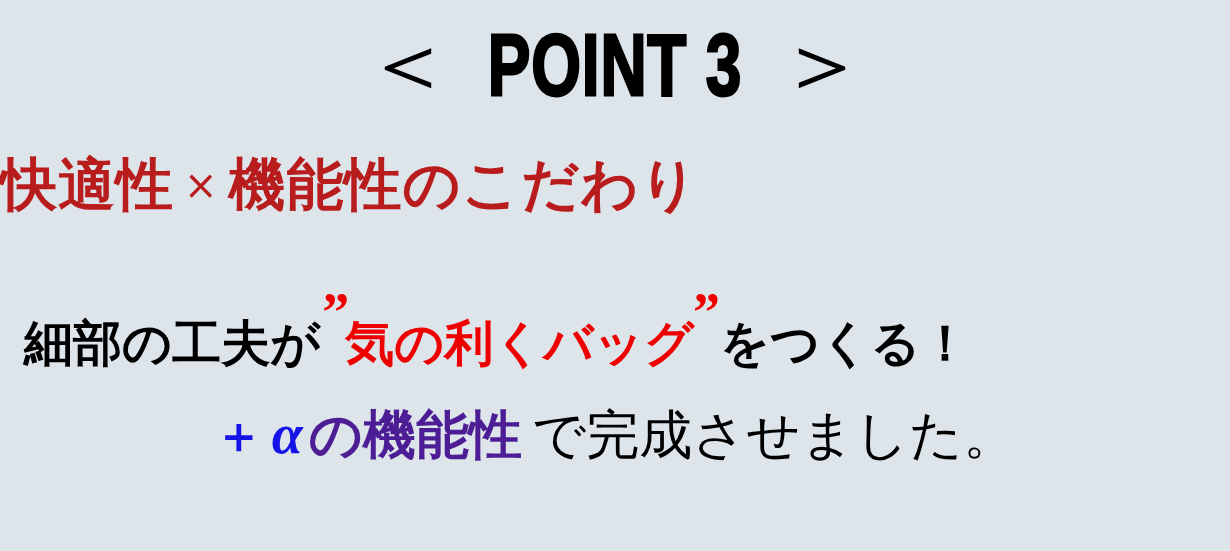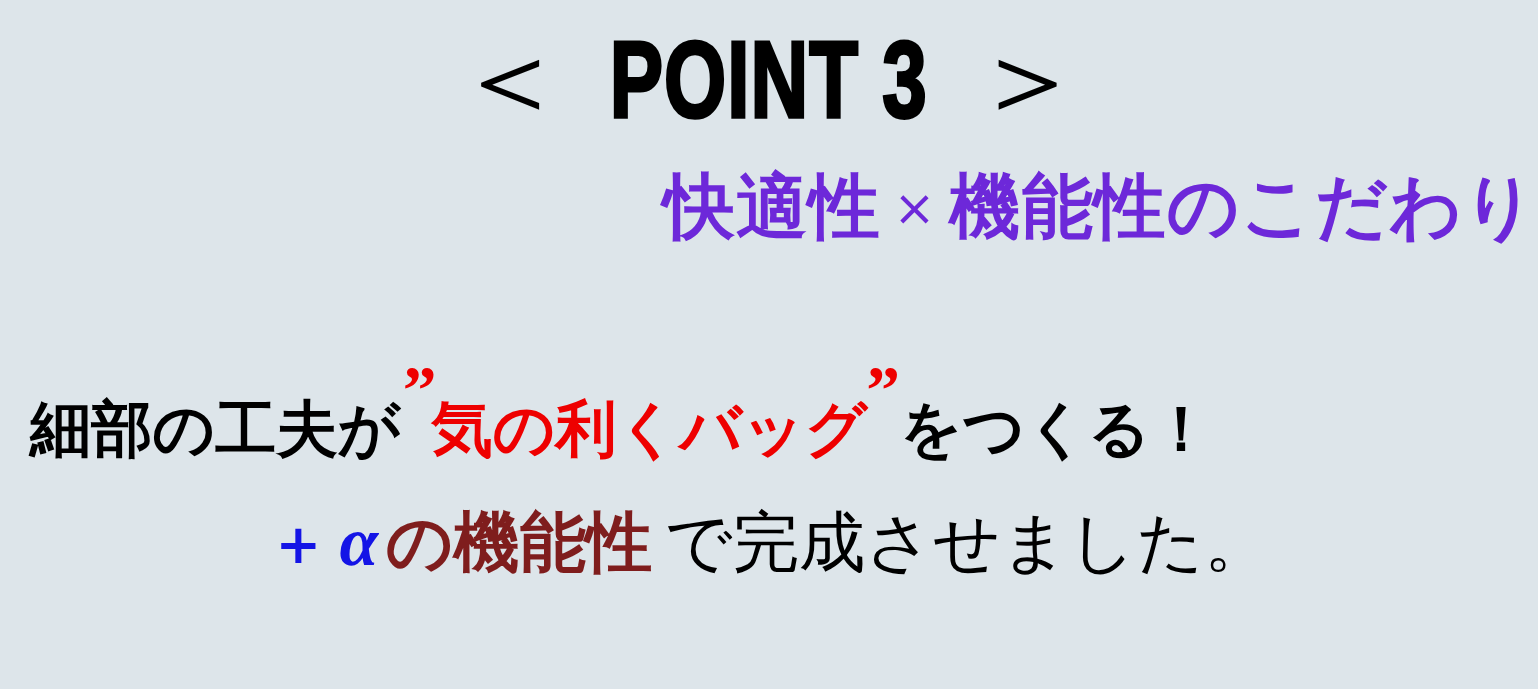--- a/index.html
+++ b/index.html
@@ -58,27 +58,27 @@
     transform: scaleX(0.78) scaleY(1.06);
     transform-origin: center center;
     -webkit-text-stroke: 2.6px #000000;
     margin: 0 2px;
   }
 
   
   .line2 {
     position: absolute;
     left: 0;
-    top: 134px;
+    top: 152px;
     width: 1230px;
-    text-align: right;
+    text-align: left;
     white-space: nowrap;
     font-size: 57px;
     font-weight: 700;
-    color: #6d28d9;
+    color: #b91c1c;
     letter-spacing: 1px;
     line-height: 1.15;
   }
   .line2 .times {
     font-family: "DejaVu Sans", sans-serif;
     font-weight: 400;
     font-size: 40px;
     position: relative;
     top: -5px;
     padding: 0 10px;
@@ -129,21 +129,21 @@
     top: 404px;
     width: 1230px;
     text-align: center;
     white-space: nowrap;
     font-size: 53px;
     font-weight: 400;
     color: #000000;
     line-height: 1.1;
   }
   .blue-phrase {
-    color: #7f1d1d;
+    color: #4c1d95;
     font-weight: 700;
   }
   .plus-sign {
     color: #1414e6;
     font-weight: 700;
     font-family: "DejaVu Sans", sans-serif;
     font-size: 50px;
     position: relative;
     top: -1px;
   }

